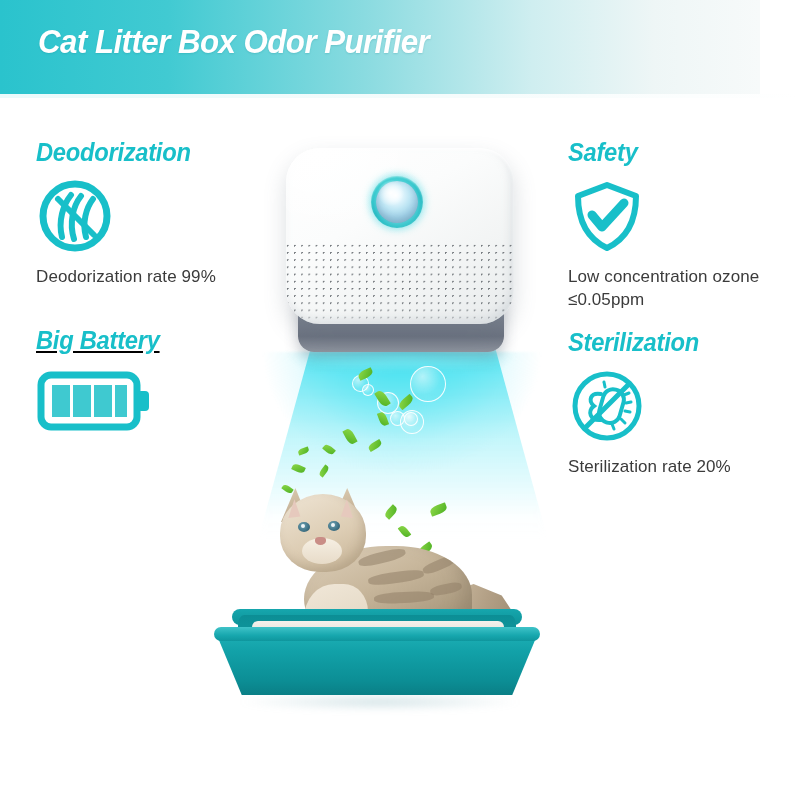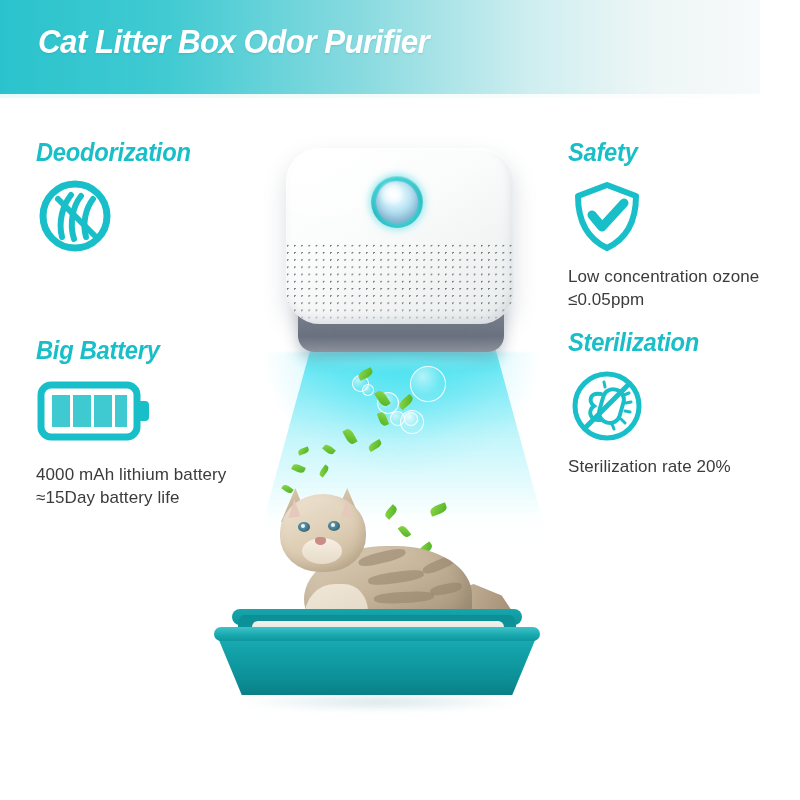--- a/index.html
+++ b/index.html
@@ -22,21 +22,21 @@
     text-shadow:0 1px 2px rgba(0,110,120,.18);
   }
   .header-edge{
     position:absolute;left:0;top:94px;width:800px;height:4px;
     background:linear-gradient(90deg,#eafafb 0%,#f6fcfc 60%,#ffffff 100%);
   }
 
   
   .feature{position:absolute;width:300px;}
   .f-deo{left:36px;top:140px;}
-  .f-bat{left:36px;top:338px;}
+  .f-bat{left:36px;top:328px;text-decoration:underline;}
   .f-saf{left:568px;top:140px;}
   .f-ste{left:568px;top:330px;}
 
   .f-title{
     font-size:25px;font-weight:bold;font-style:italic;color:#18bfc9;
     letter-spacing:-0.3px;white-space:nowrap;line-height:1;
     transform:scaleX(0.95);transform-origin:left center;
   }
   .f-icon{margin-top:12px;height:78px;}
   .f-icon svg{display:block;}
@@ -267,20 +267,23 @@
     <div class="f-title">Deodorization</div>
     <div class="f-icon">
       <svg width="78" height="78" viewBox="0 0 78 78">
         <circle cx="39" cy="39" r="32" fill="none" stroke="#18bfc9" stroke-width="7"></circle>
         <path d="M26 60 C22 44 27 28 35 18" fill="none" stroke="#18bfc9" stroke-width="6" stroke-linecap="round"></path>
         <path d="M38 62 C33 46 37 29 45 19" fill="none" stroke="#18bfc9" stroke-width="6" stroke-linecap="round"></path>
         <path d="M50 60 C46 46 50 31 57 22" fill="none" stroke="#18bfc9" stroke-width="6" stroke-linecap="round"></path>
         <path d="M22 22 L58 58" fill="none" stroke="#18bfc9" stroke-width="6" stroke-linecap="round"></path>
       </svg>
     </div>
+    <div class="f-text">
+      <span>Deodorization rate  99%</span>
+    </div>
   </div>
 
   <div class="feature f-saf">
     <div class="f-title">Safety</div>
     <div class="f-icon">
       <svg width="78" height="78" viewBox="0 0 78 78">
         <path d="M39 8 L68 19 C68 44 58 62 39 71 C20 62 10 44 10 19 Z" fill="none" stroke="#18bfc9" stroke-width="6" stroke-linejoin="round"></path>
         <path d="M24 38 L34 50 L56 26" fill="none" stroke="#18bfc9" stroke-width="9" stroke-linecap="round" stroke-linejoin="round"></path>
       </svg>
     </div>
@@ -294,24 +297,20 @@
     <div class="f-title">Big Battery</div>
     <div class="f-icon">
       <svg width="118" height="72" viewBox="0 0 118 72">
         <rect x="5" y="10" width="96" height="52" rx="10" ry="10" fill="none" stroke="#18bfc9" stroke-width="7"></rect>
         <rect x="101" y="26" width="12" height="20" rx="4" ry="4" fill="#18bfc9"></rect>
         <rect x="16" y="20" width="18" height="32" fill="#3fc9d0"></rect>
         <rect x="37" y="20" width="18" height="32" fill="#3fc9d0"></rect>
         <rect x="58" y="20" width="18" height="32" fill="#3fc9d0"></rect>
         <rect x="79" y="20" width="12" height="32" fill="#3fc9d0"></rect>
       </svg>
-    </div>
-    <div class="f-text">
-      <span class="l2">4000 mAh lithium battery</span>
-      <span class="l2">≈15Day battery life</span>
     </div>
   </div>
 
   <div class="feature f-ste">
     <div class="f-title">Sterilization</div>
     <div class="f-icon">
       <svg width="78" height="78" viewBox="0 0 78 78">
         <circle cx="39" cy="39" r="32" fill="none" stroke="#18bfc9" stroke-width="5"></circle>
         <line x1="17" y1="61" x2="61" y2="17" stroke="#18bfc9" stroke-width="5" stroke-linecap="round"></line>
         <rect x="33" y="22" width="21" height="34" rx="10" ry="10" fill="none" stroke="#18bfc9" stroke-width="4" transform="rotate(16 43 39)"></rect>

